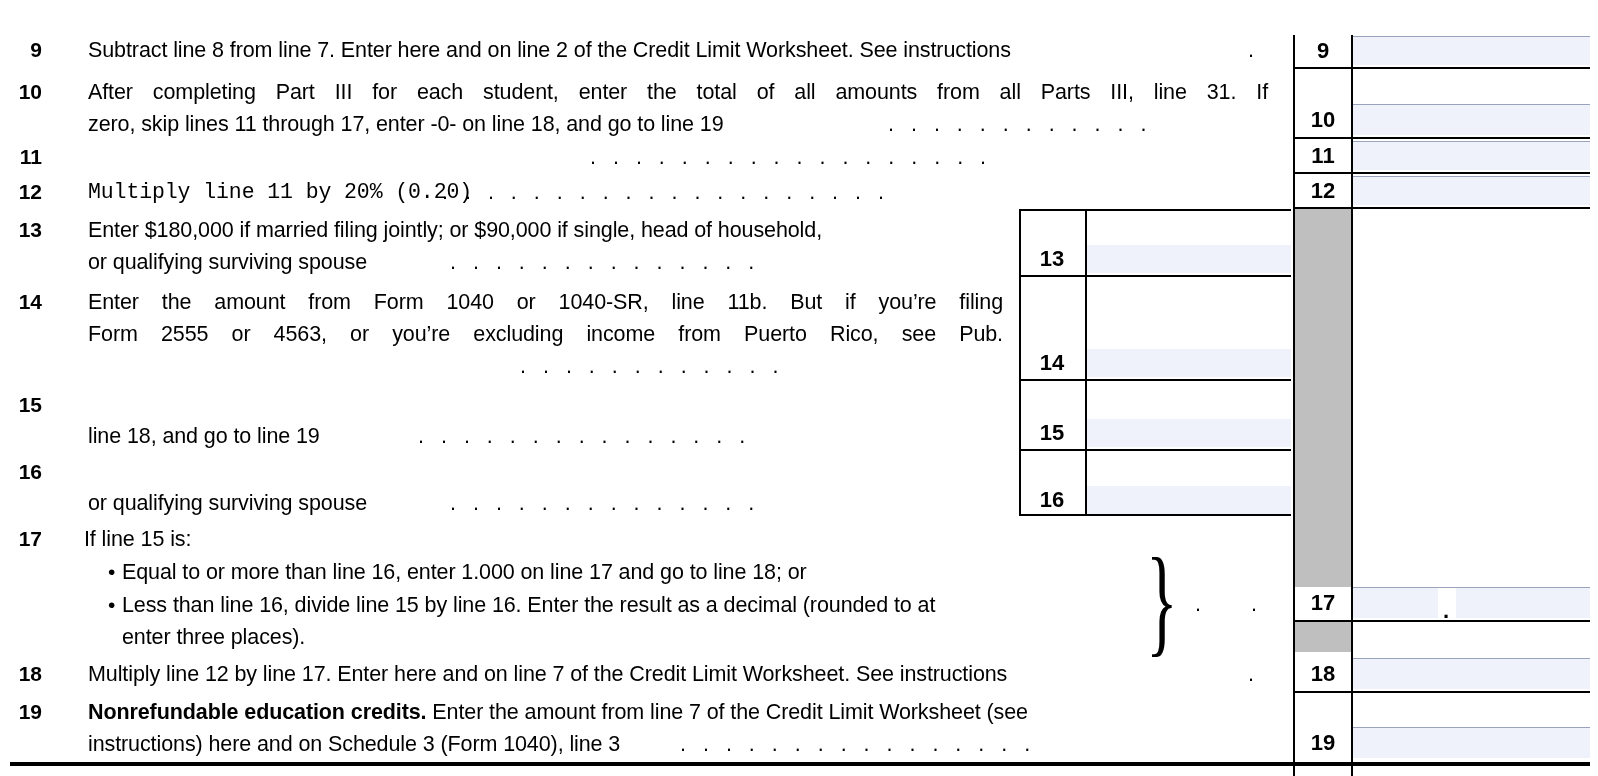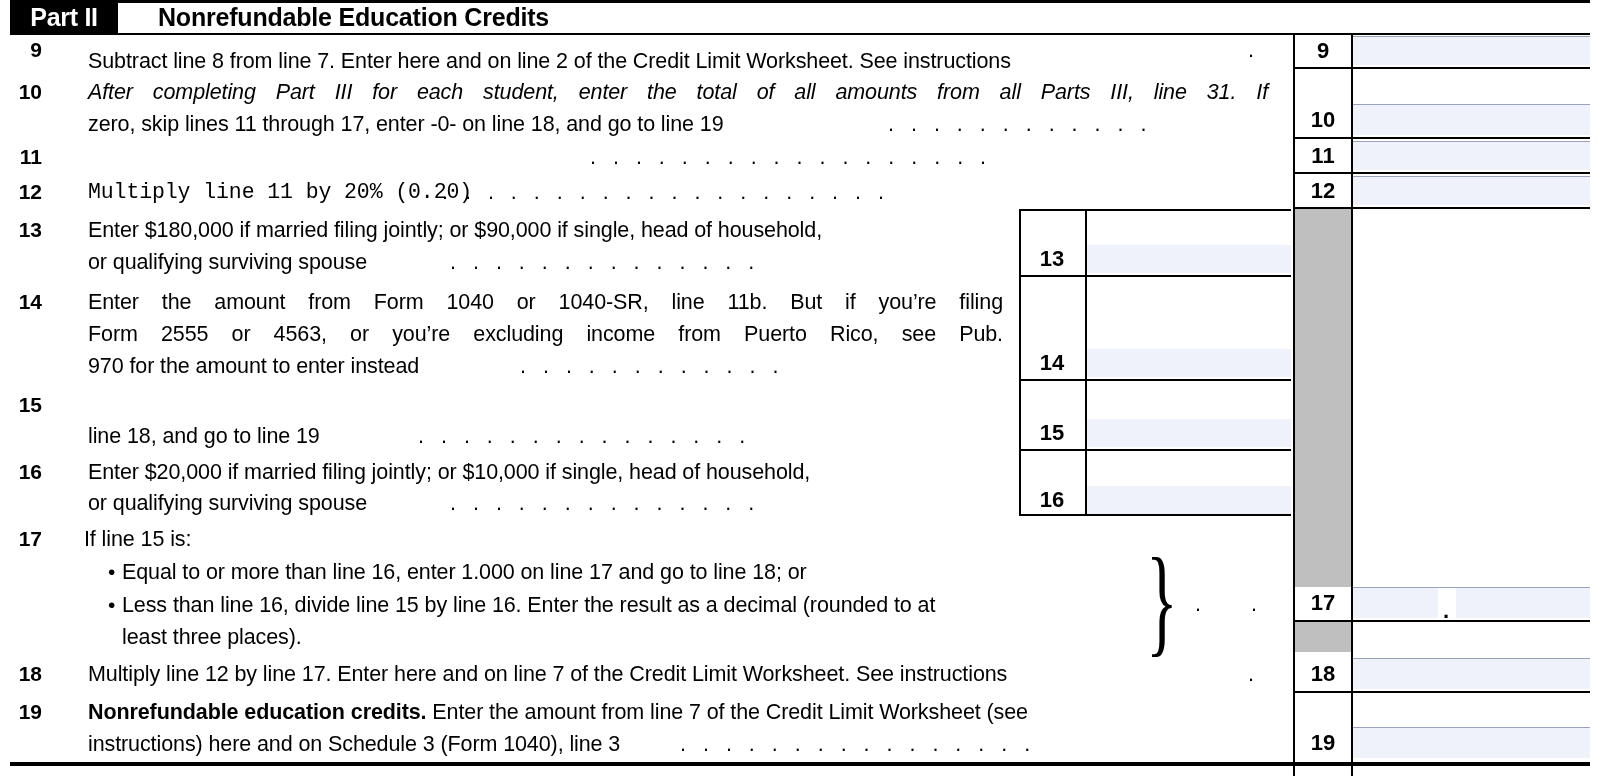--- a/index.html
+++ b/index.html
@@ -146,40 +146,34 @@
     width: 1580px;
     height: 4px;
     background: #000;
   }
 </style>
 </head>
 <body>
 
 <div id="form">
 
-  <div class="part-header">
-    <div class="part-rule-top"></div>
-    <div class="part-badge">Part II</div>
-    <div class="part-title">Nonrefundable Education Credits</div>
-    <div class="part-rule-bottom"></div>
-  </div>
 
   <div class="vrule" style="left:1293px; top:35px; height:741px;"></div>
   <div class="vrule" style="left:1351px; top:35px; height:741px;"></div>
 
   <div class="lineno" style="left:0px; top:38px;">9</div>
-  <div class="body-text" style="left:88px; top:38px;margin-top:11px;">Subtract line 8 from line 7. Enter here and on line 2 of the Credit Limit Worksheet. See instructions</div>
+  <div class="body-text" style="left:88px; top:38px;">Subtract line 8 from line 7. Enter here and on line 2 of the Credit Limit Worksheet. See instructions</div>
   <div class="body-text leader" style="left:1248px; top:38px;">.</div>
   <div class="numcell" style="left:1295px; top:37px; width:56px; height:28px; line-height:28px;">9</div>
   <div class="entry" style="left:1353px; top:37px; width:237px; height:28px;"></div>
   <div class="hrule" style="left:1293px; top:67px; width:297px;"></div>
   <div class="thinrule" style="left:1353px; top:36px; width:237px;"></div>
 
   <div class="lineno" style="left:0px; top:80px;">10</div>
-  <div class="body-text justify" style="left:88px; top:80px; width:1180px;font-style:italic;">After completing Part III for each student, enter the total of all amounts from all Parts III, line 31. If</div>
+  <div class="body-text justify" style="left:88px; top:80px; width:1180px;">After completing Part III for each student, enter the total of all amounts from all Parts III, line 31. If</div>
   <div class="body-text" style="left:88px; top:112px;">zero, skip lines 11 through 17, enter -0- on line 18, and go to line 19</div>
   <div class="body-text leader" style="left:888px; top:112px;">. . . . . . . . . . . .</div>
   <div class="numcell" style="left:1295px; top:105px; width:56px; height:30px; line-height:30px;">10</div>
   <div class="entry" style="left:1353px; top:105px; width:237px; height:30px;"></div>
   <div class="hrule" style="left:1293px; top:137px; width:297px;"></div>
   <div class="thinrule" style="left:1353px; top:104px; width:237px;"></div>
 
   <div class="lineno" style="left:0px; top:145px;">11</div>
   <div class="body-text leader" style="left:590px; top:145px;">. . . . . . . . . . . . . . . . . .</div>
   <div class="numcell" style="left:1295px; top:142px; width:56px; height:28px; line-height:28px;">11</div>
@@ -205,50 +199,48 @@
   <div class="body-text" style="left:88px; top:218px;">Enter $180,000 if married filing jointly; or $90,000 if single, head of household,</div>
   <div class="body-text" style="left:88px; top:250px;">or qualifying surviving spouse</div>
   <div class="body-text leader" style="left:450px; top:250px;">. . . . . . . . . . . . . .</div>
   <div class="numcell" style="left:1021px; top:245px; width:62px; height:28px; line-height:28px;">13</div>
   <div class="entry" style="left:1087px; top:245px; width:204px; height:28px;"></div>
   <div class="hrule" style="left:1019px; top:275px; width:272px;"></div>
 
   <div class="lineno" style="left:0px; top:290px;">14</div>
   <div class="body-text justify" style="left:88px; top:290px; width:915px;">Enter the amount from Form 1040 or 1040-SR, line 11b. But if you’re filing</div>
   <div class="body-text justify" style="left:88px; top:322px; width:915px;">Form 2555 or 4563, or you’re excluding income from Puerto Rico, see Pub.</div>
-  <div class="body-text" style="left:88px; top:354px;">970 for the amount to enter instead</div>
   <div class="body-text leader" style="left:520px; top:354px;">. . . . . . . . . . . .</div>
   <div class="numcell" style="left:1021px; top:349px; width:62px; height:28px; line-height:28px;">14</div>
   <div class="entry" style="left:1087px; top:349px; width:204px; height:28px;"></div>
   <div class="hrule" style="left:1019px; top:379px; width:272px;"></div>
 
   <div class="lineno" style="left:0px; top:393px;">15</div>
   <div class="body-text" style="left:88px; top:424px;">line 18, and go to line 19</div>
   <div class="body-text leader" style="left:418px; top:424px;">. . . . . . . . . . . . . . .</div>
   <div class="numcell" style="left:1021px; top:419px; width:62px; height:28px; line-height:28px;">15</div>
   <div class="entry" style="left:1087px; top:419px; width:204px; height:28px;"></div>
   <div class="hrule" style="left:1019px; top:449px; width:272px;"></div>
 
   <div class="lineno" style="left:0px; top:460px;">16</div>
-  <div class="body-text" style="left:88px; top:460px;">Enter $20,000 if married filing jointly; or $10,000 if single, head of household,</div>
   <div class="body-text" style="left:88px; top:491px;">or qualifying surviving spouse</div>
   <div class="body-text leader" style="left:450px; top:491px;">. . . . . . . . . . . . . .</div>
   <div class="numcell" style="left:1021px; top:486px; width:62px; height:28px; line-height:28px;">16</div>
   <div class="entry" style="left:1087px; top:486px; width:204px; height:28px;"></div>
   <div class="hrule" style="left:1019px; top:514px; width:272px;"></div>
 
   <div class="lineno" style="left:0px; top:527px;">17</div>
   <div class="body-text" style="left:84px; top:527px;">If line 15 is:</div>
 
   <span class="bullet-dot" style="left:108px; top:560px;">•</span>
   <div class="body-text" style="left:122px; top:560px;">Equal to or more than line 16, enter 1.000 on line 17 and go to line 18; or</div>
 
   <span class="bullet-dot" style="left:108px; top:593px;">•</span>
   <div class="body-text" style="left:122px; top:593px;">Less than line 16, divide line 15 by line 16. Enter the result as a decimal (rounded to at</div>
-  <div class="body-text" style="left:122px; top:625px;">least three places).</div>
+  <div class="body-text" style="left:122px; top:625px;">enter three places).</div>
 
   <div class="brace" style="left:1146px; top:541px;">}</div>
   <div class="body-text leader" style="left:1195px; top:592px; letter-spacing:22px;">. . .</div>
 
   <div class="numcell" style="left:1295px; top:588px; width:56px; height:30px; line-height:30px;">17</div>
   <div class="entry" style="left:1353px; top:588px; width:85px; height:30px;"></div>
   <div class="decimal-dot" style="left:1443px; top:600px;">.</div>
   <div class="entry" style="left:1456px; top:588px; width:134px; height:30px;"></div>
   <div class="hrule" style="left:1293px; top:620px; width:297px;"></div>
   <div class="thinrule" style="left:1353px; top:587px; width:237px;"></div>

